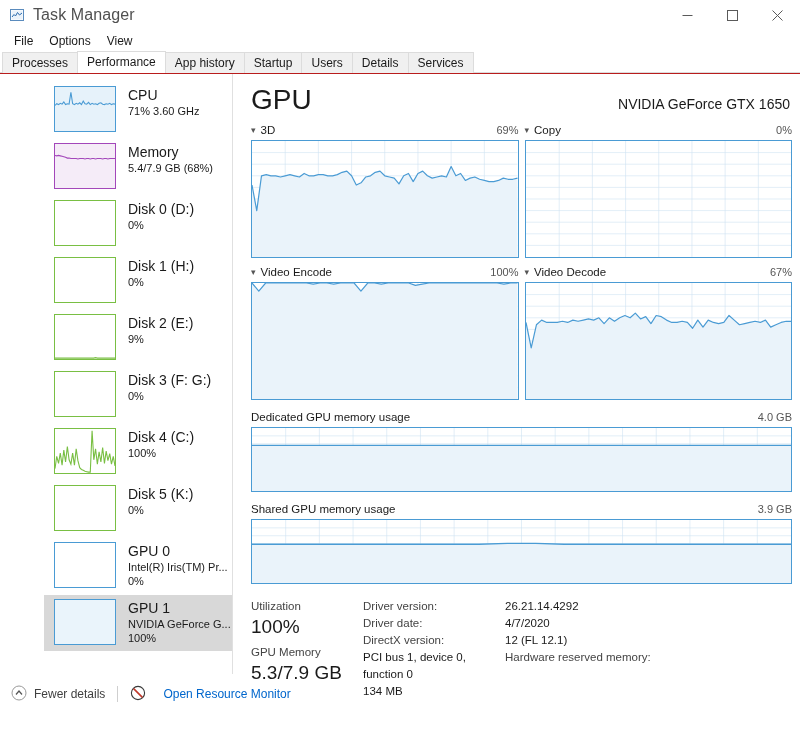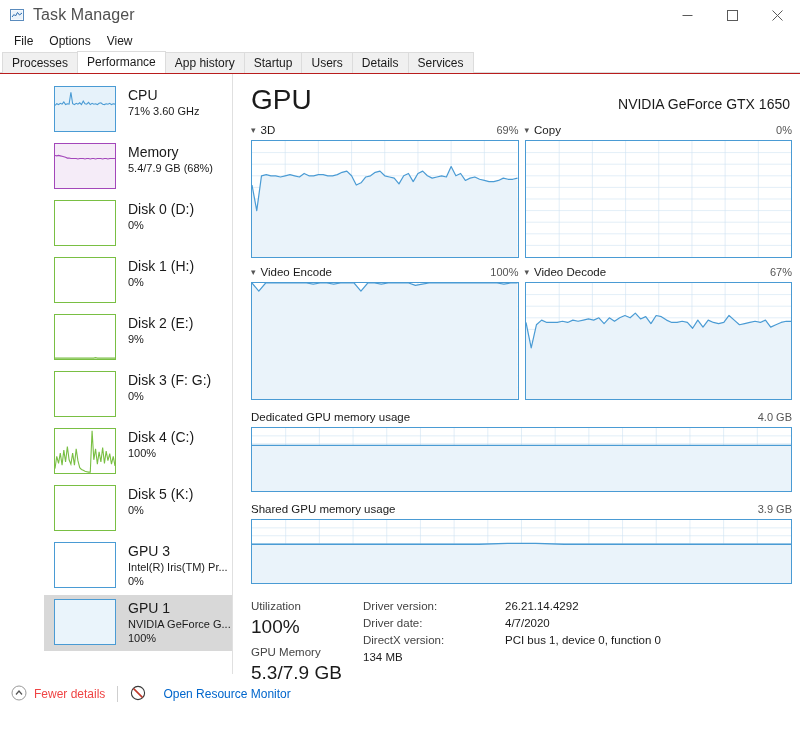--- a/index.html
+++ b/index.html
@@ -266,21 +266,21 @@
     align-items: center;
     padding-left: 11px;
     background: #ffffff;
     border-top: 1px solid #ffffff;
   }
   #fewer-details {
     display: flex;
     align-items: center;
     gap: 7px;
     font-size: 12px;
-    color: #ef4444;
+    color: #404040;
   }
   #footer-sep {
     width: 1px; height: 16px;
     background: #cfcfcf;
     margin: 0 12px;
   }
   #resource-monitor {
     display: flex;
     align-items: center;
     gap: 17px;
@@ -423,21 +423,21 @@
         <div class="side-text">
           <div class="side-title">Disk 5 (K:)</div>
           <div class="side-sub">0%</div>
         </div>
       </div>
       <div class="side-item">
         <div class="side-thumb" style="border-color: rgb(74, 155, 212);">
           <svg viewBox="0 0 100 60" preserveAspectRatio="none"></svg>
         </div>
         <div class="side-text">
-          <div class="side-title">GPU 3</div>
+          <div class="side-title">GPU 0</div>
           <div class="side-sub">Intel(R) Iris(TM) Pr...</div>
           <div class="side-sub2">0%</div>
         </div>
       </div>
       <div class="side-item selected">
         <div class="side-thumb" style="border-color: rgb(74, 155, 212);">
           <svg viewBox="0 0 100 60" preserveAspectRatio="none">
             <rect x="0" y="0" width="100" height="60" fill="#eaf4fb"></rect>
           </svg>
         </div>
@@ -660,21 +660,23 @@
         <div class="stat-value">100%</div>
         <div class="stat-label">GPU Memory</div>
         <div class="stat-value">5.3/7.9 GB</div>
       </div>
       <div id="info-table">
           <div class="info-key">Driver version:</div>
           <div class="info-val">26.21.14.4292</div>
           <div class="info-key">Driver date:</div>
           <div class="info-val">4/7/2020</div>
           <div class="info-key">DirectX version:</div>
+          <div class="info-val">12 (FL 12.1)</div>
           <div class="info-val">PCI bus 1, device 0, function 0</div>
+          <div class="info-key">Hardware reserved memory:</div>
           <div class="info-val">134 MB</div>
         </div>
     </div>
 
   </div>
 </div>
 
 <div id="footer">
   <div id="fewer-details">
     <span>

